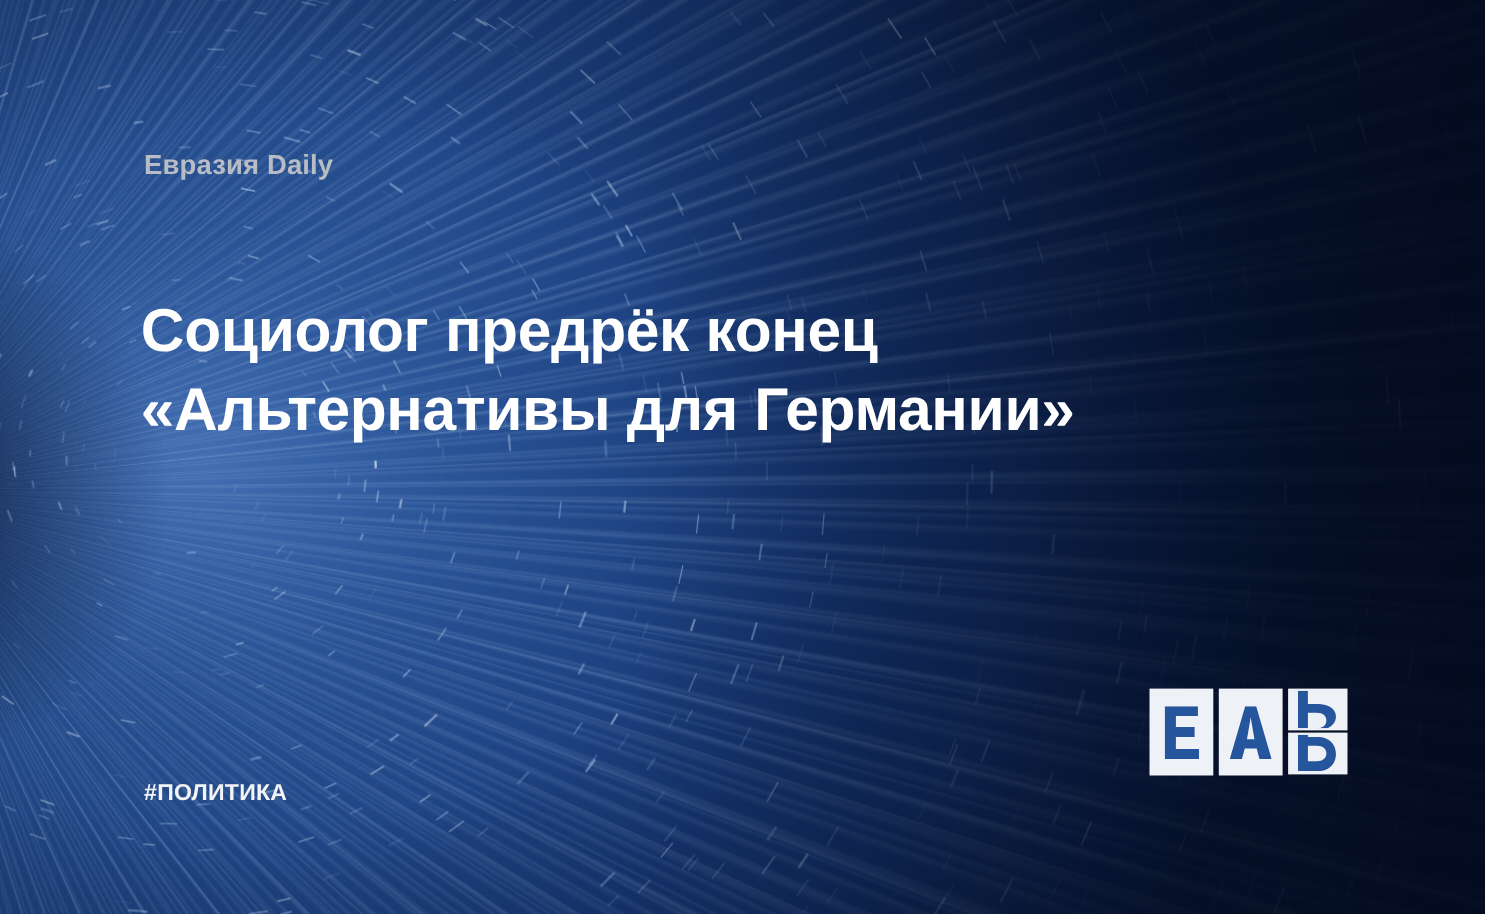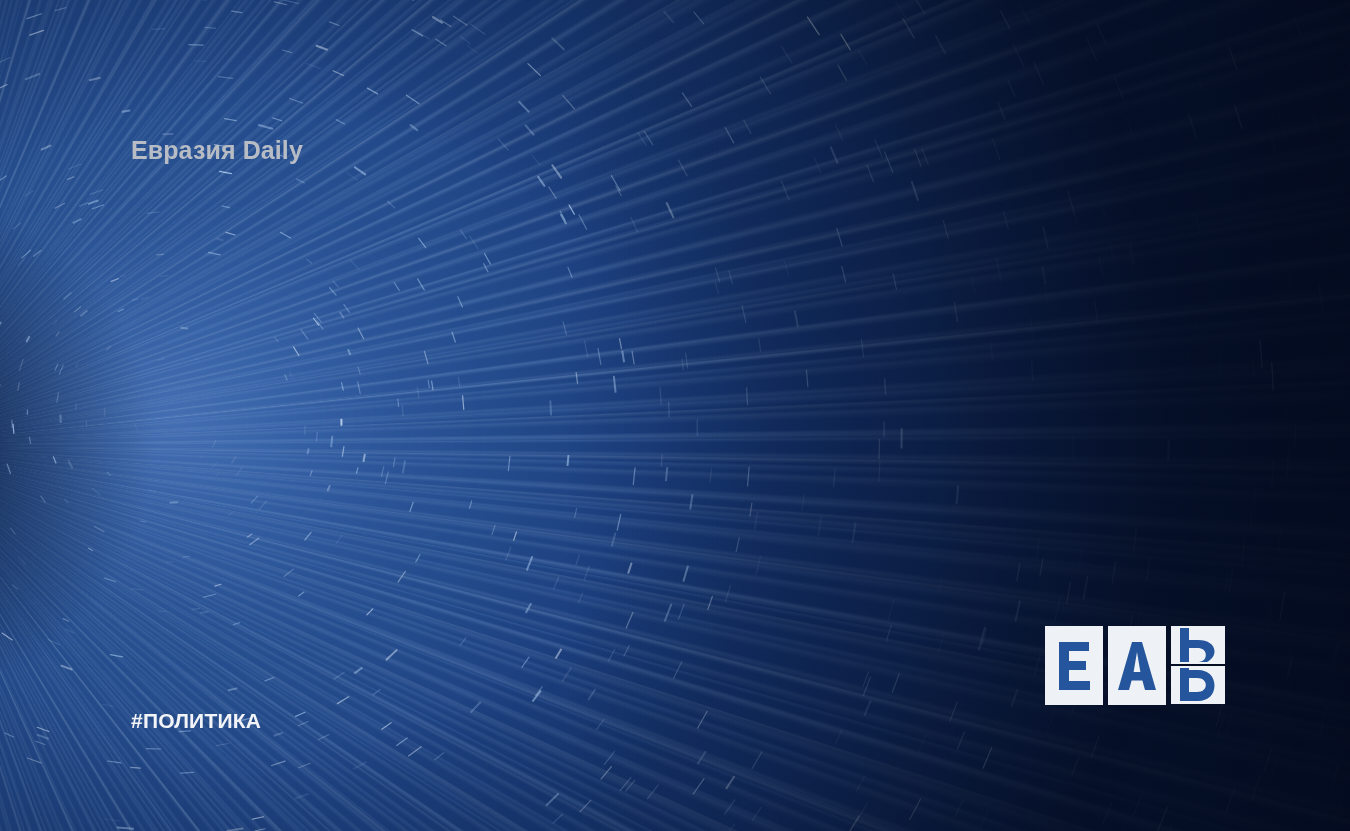--- a/index.html
+++ b/index.html
@@ -799,20 +799,24 @@
   </svg>
 
   <div class="bg-glow"></div>
   <div class="bg-dark-right"></div>
   <div class="bg-vignette"></div>
 
   <div class="content">
 
     <div class="brand">Евразия Daily</div>
 
+    <div class="headline">
+      <span class="line">Социолог предрёк конец</span>
+      <span class="line">«Альтернативы для Германии»</span>
+    </div>
 
     <div class="tag">#ПОЛИТИКА</div>
 
     <div class="logo">
       <div class="logo-tile">
         <svg width="34" height="48" viewBox="0 0 34 48">
           <path fill="#25559c" d="M2 0h30v9H12v10h17v9H12v11h21v9H2z"></path>
         </svg>
       </div>
       <div class="logo-tile">

